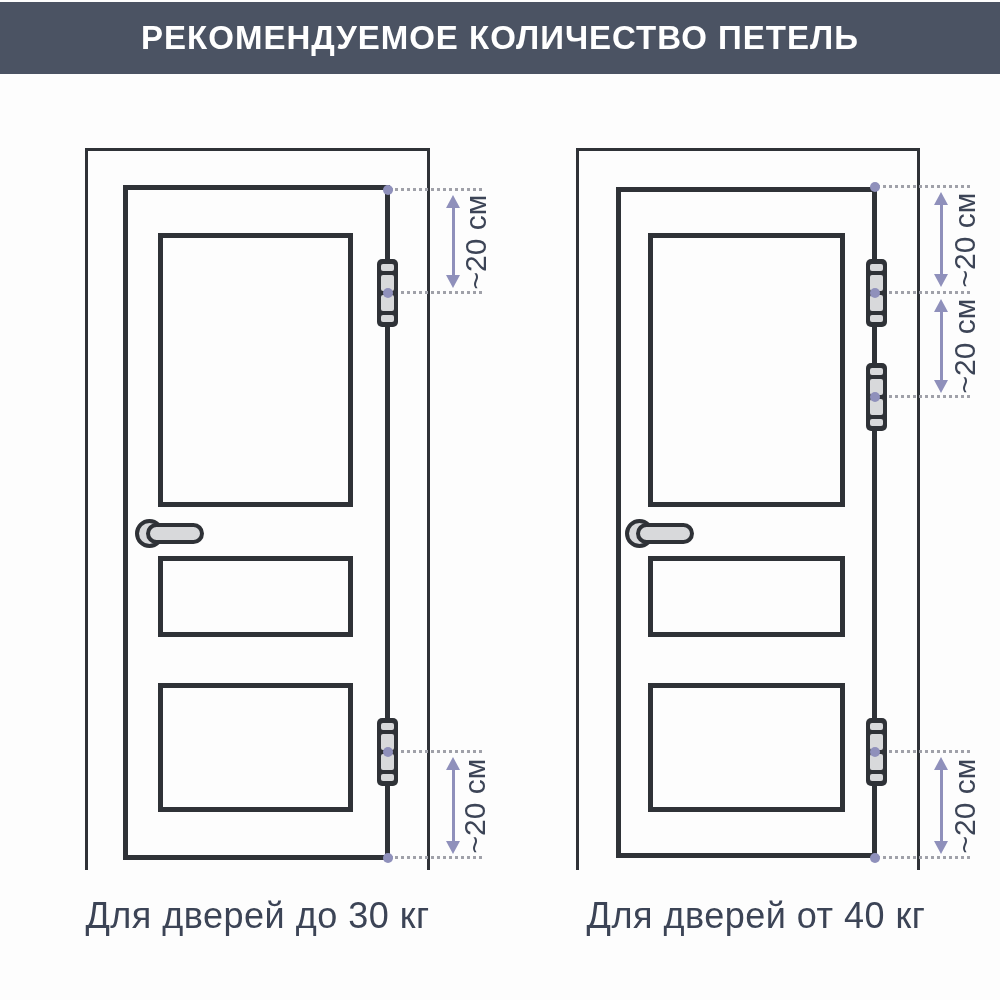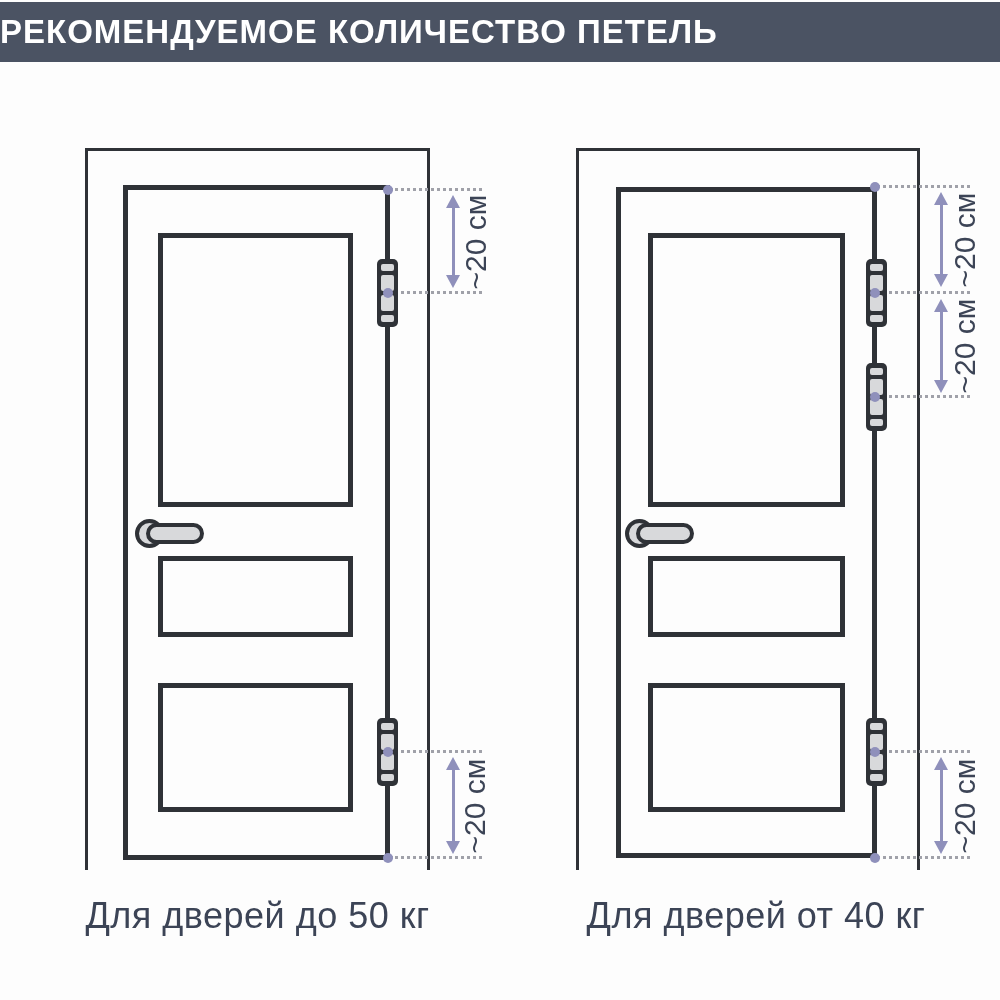--- a/index.html
+++ b/index.html
@@ -5,22 +5,22 @@
   :root{
     --header-bg:#4b5363; --line:#2f3237; --fill:#d8d9db;
     --accent:#8f90bb; --dots:#a0a1a9; --text:#3c4456; --bg:#fdfdfd;
   }
   *{margin:0;padding:0;box-sizing:border-box}
   html,body{width:1000px;height:1000px;background:var(--bg);
     font-family:"Liberation Sans", sans-serif;}
   .canvas{position:relative;width:1000px;height:1000px;overflow:hidden;background:var(--bg)}
   .abs{position:absolute}
 
-  .titlebar{position:absolute;left:0;top:2px;width:1000px;height:60px;
-    background:var(--header-bg);display:flex;align-items:center;justify-content:flex-start}
+  .titlebar{position:absolute;left:0;top:2px;width:1000px;height:72px;
+    background:var(--header-bg);display:flex;align-items:center;justify-content:center}
   .titlebar h1{color:#fff;font-size:33px;font-weight:bold;letter-spacing:1px;white-space:nowrap}
 
   .frame{border:3px solid var(--line);border-bottom:none;background:transparent}
   .door{border:5px solid var(--line);background:transparent}
   .panel{border:5px solid var(--line);background:transparent}
 
   .hinge{width:21px;background:var(--line);border-radius:5px;
     display:flex;flex-direction:column;align-items:center;justify-content:center;
     gap:4px;padding:5px 0;z-index:3}
   .hinge .seg{display:block;width:13px;background:var(--fill);border-radius:2px}
@@ -100,21 +100,21 @@
     </div>
     <div class="dim-arrow" style="left:445px;top:757px;height:97px">
       <span class="ah-up"></span>
         <span class="shaft"></span>
         <span class="ah-down"></span>
     </div>
 
     <span class="dim-label" style="left:476px;top:242px">~20 см</span>
     <span class="dim-label" style="left:475px;top:806px">~20 см</span>
 
-    <div class="caption" style="left:85px;top:895px;width:345px">Для дверей до 50 кг</div>
+    <div class="caption" style="left:85px;top:895px;width:345px">Для дверей до 30 кг</div>
   </section>
 
   <section>
     <div class="abs frame" style="left:576px;top:148px;width:344px;height:722px"></div>
     <div class="abs door" style="left:616px;top:187px;width:261px;height:671px"></div>
     <div class="abs panel" style="left:648px;top:233px;width:197px;height:274px"></div>
     <div class="abs panel" style="left:648px;top:556px;width:197px;height:81px"></div>
     <div class="abs panel" style="left:648px;top:683px;width:197px;height:129px"></div>
 
     <div class="handle">

